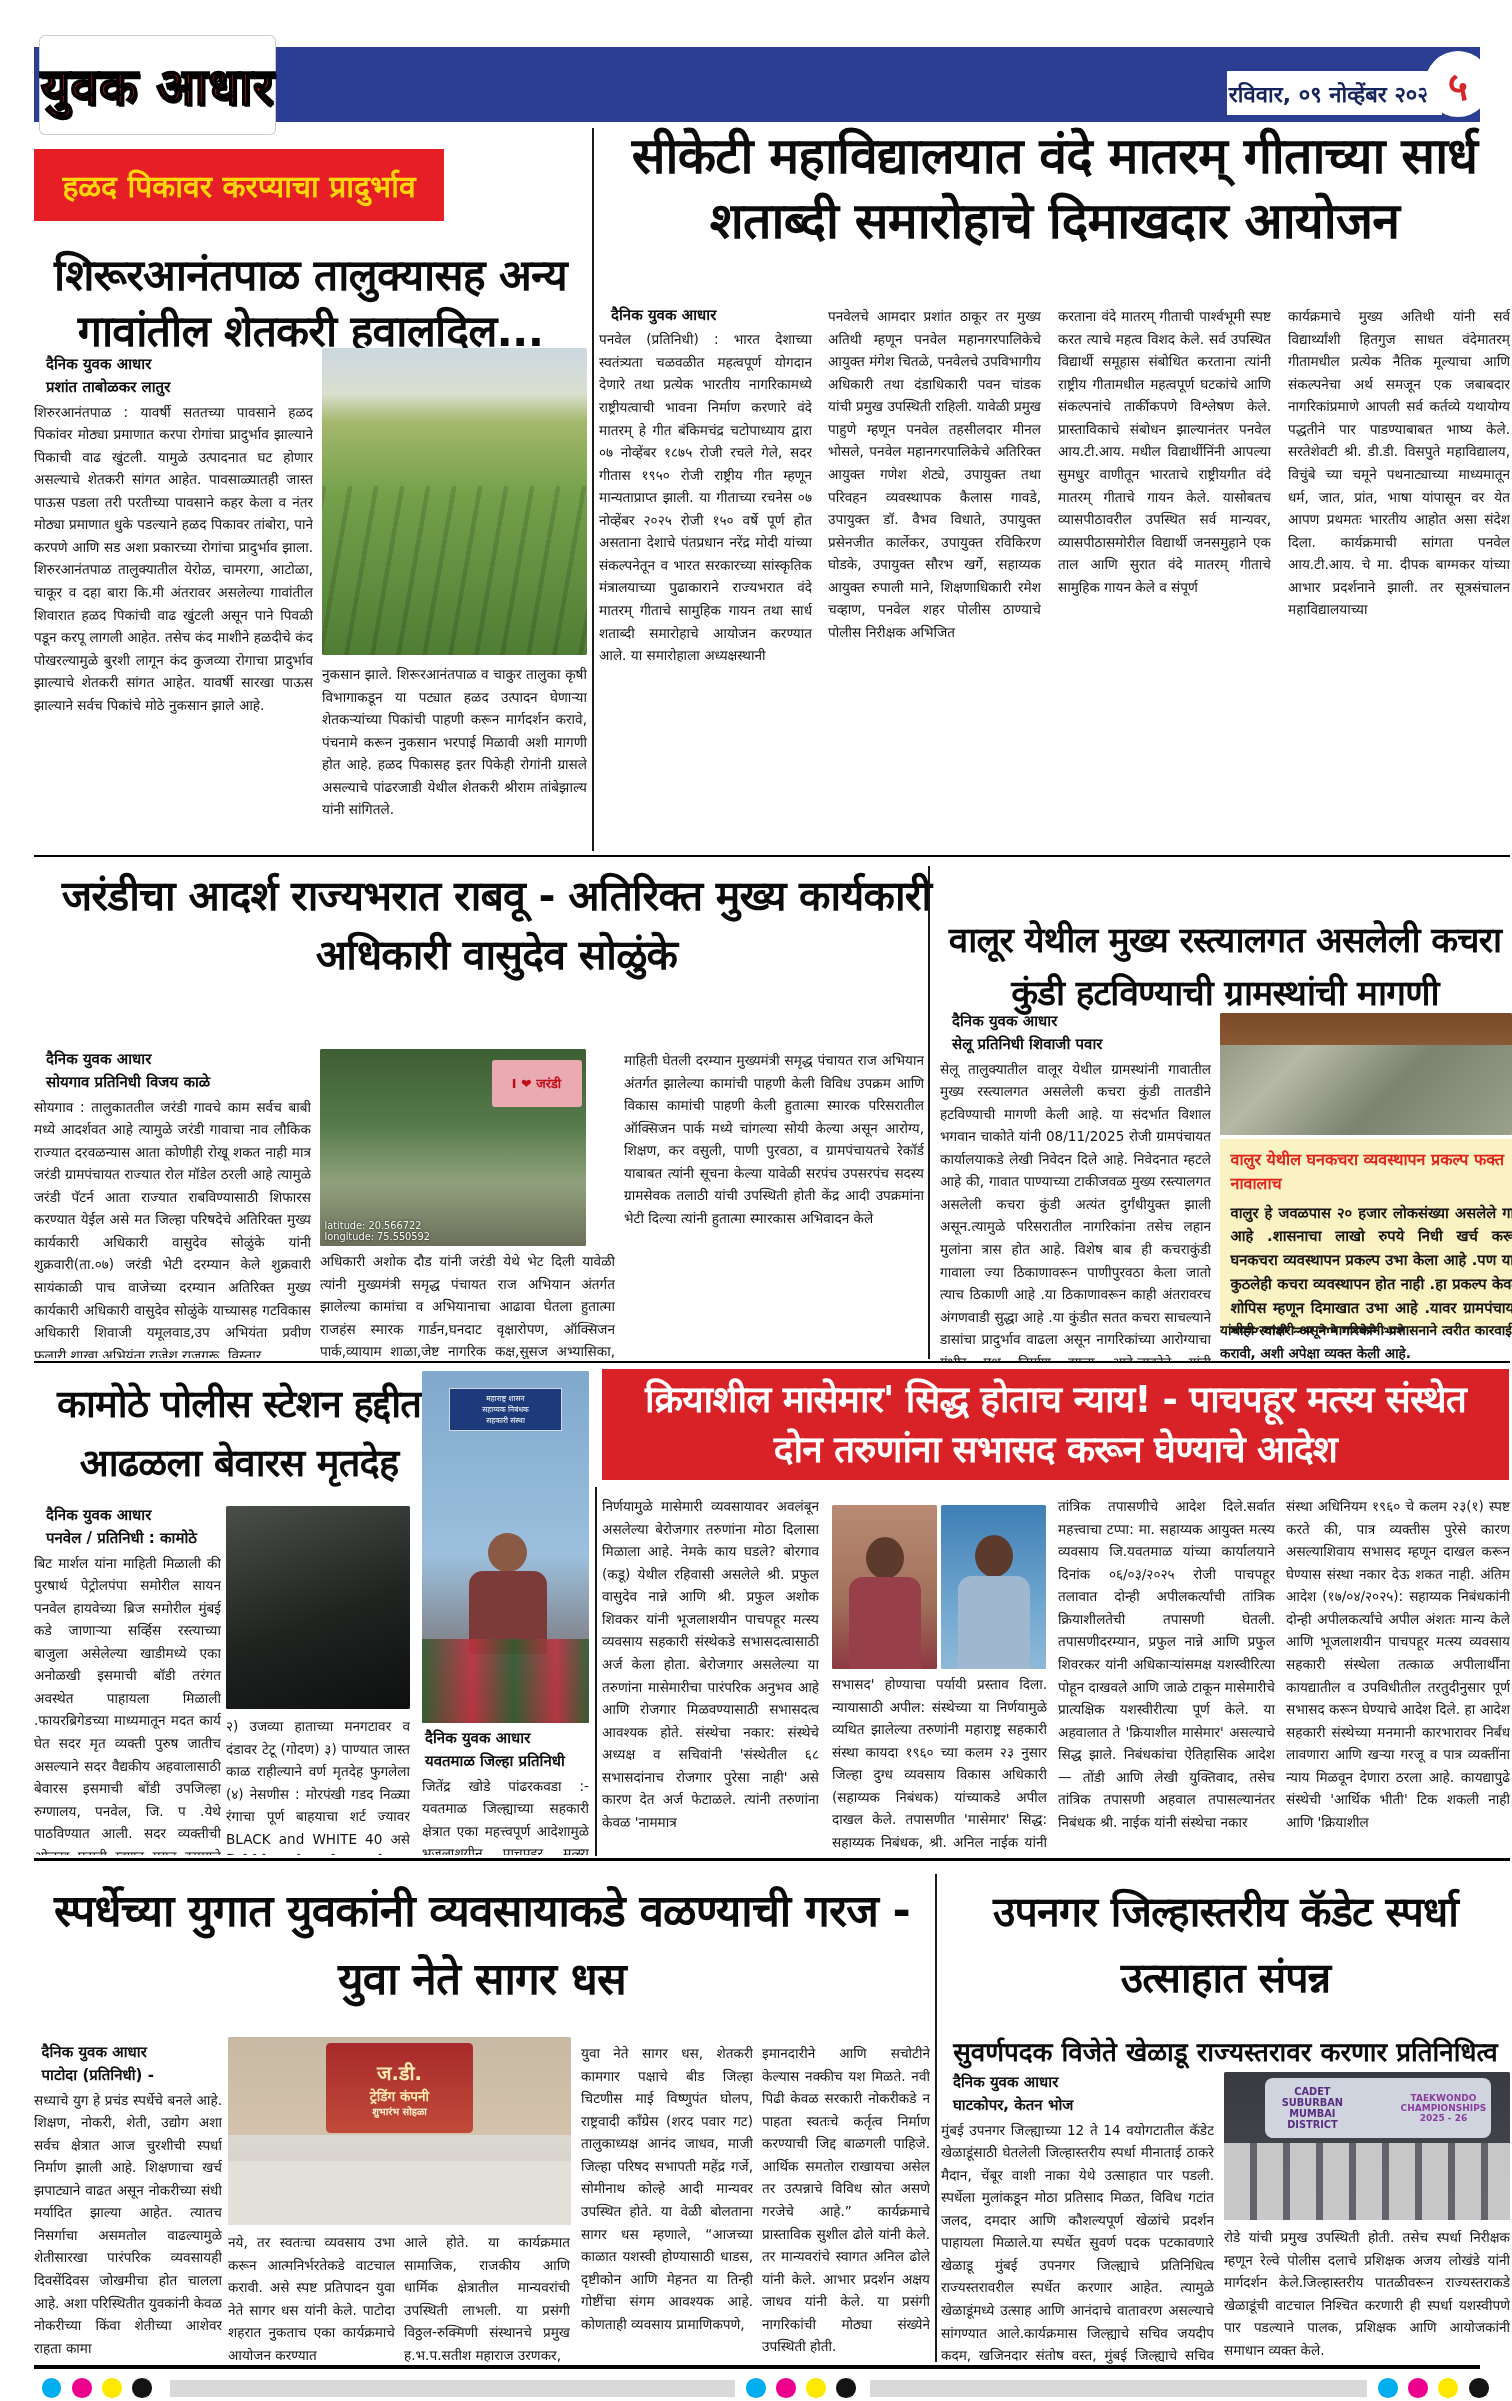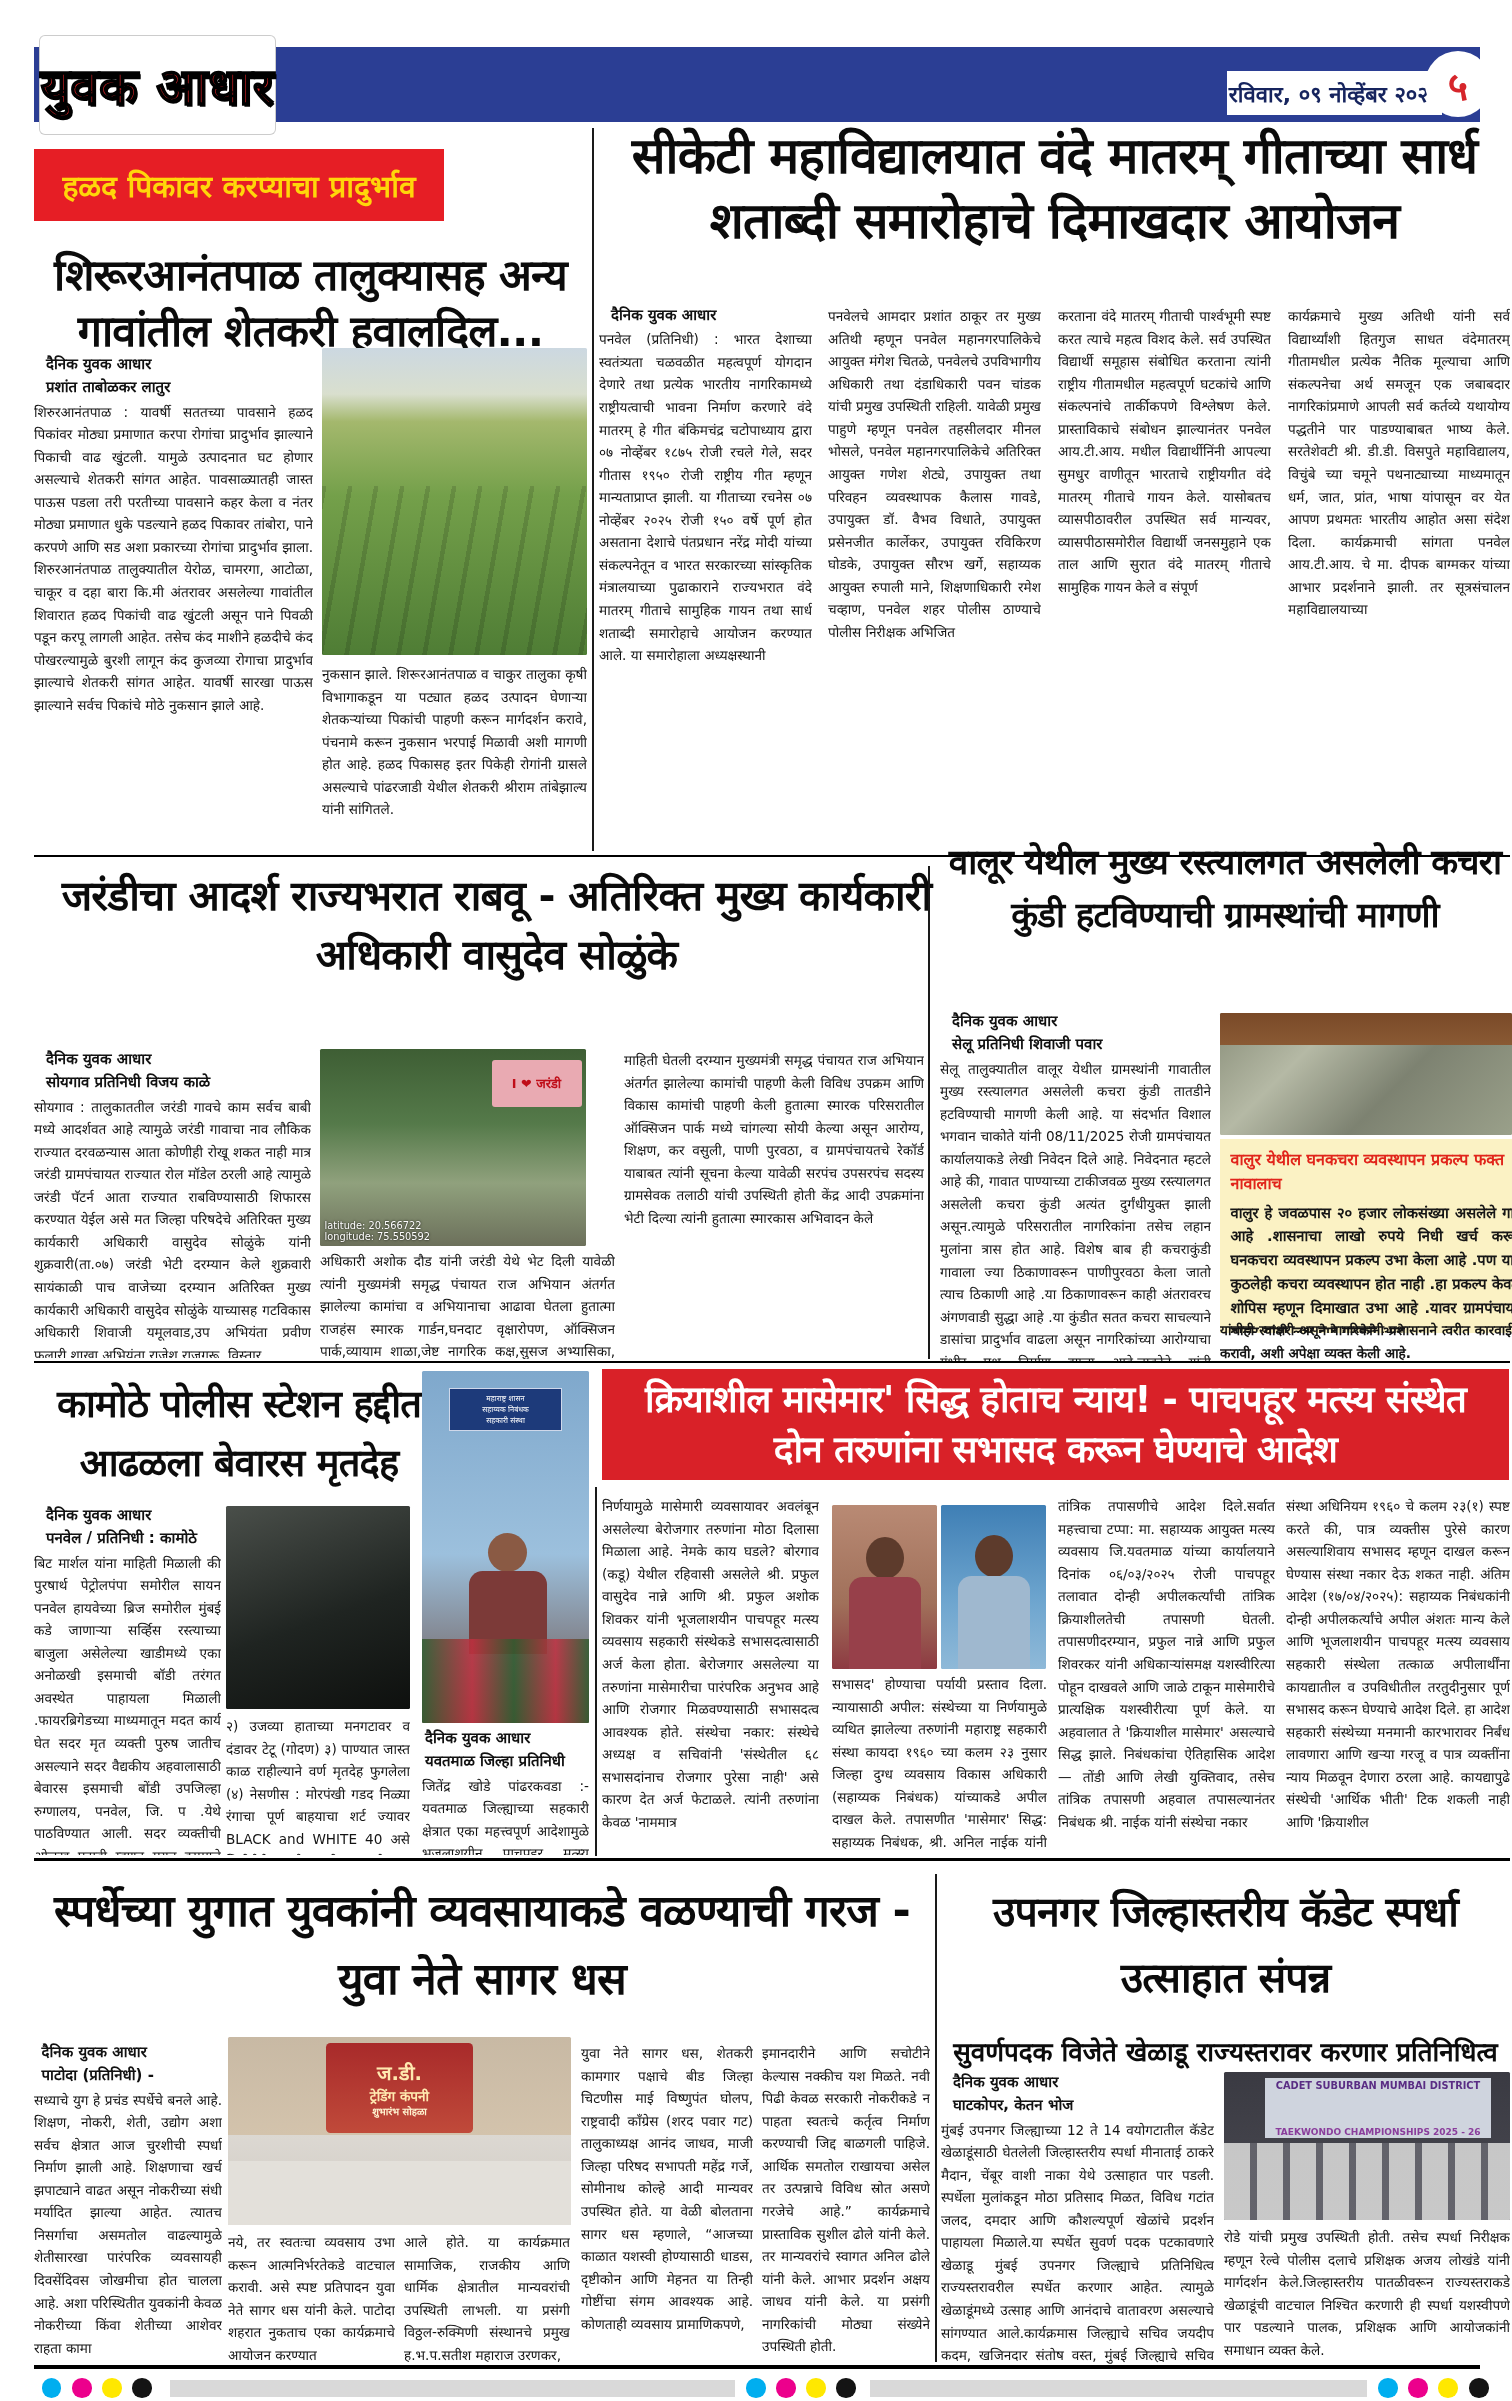--- a/index.html
+++ b/index.html
@@ -93,21 +93,21 @@
       <span style="color:#c00d18;font-weight:bold;font-size:12.8px;">I ❤ जरंडी</span>
     </div>
     <div class="overlay" style="left:4.5px;bottom:13.6px;text-shadow:0 0 2.3px #000;">latitude: 20.566722</div>
     <div class="overlay" style="left:4.5px;bottom:2.3px;text-shadow:0 0 2.3px #000;">longitude: 75.550592</div>
   </div>
   <div class="abs bodycol" style="left:320px;top:1250px;width:295px;height:109px;">अधिकारी अशोक दौड यांनी जरंडी येथे भेट दिली यावेळी त्यांनी मुख्यमंत्री समृद्ध पंचायत राज अभियान अंतर्गत झालेल्या कामांचा व अभियानाचा आढावा घेतला हुतात्मा राजहंस स्मारक गार्डन,घनदाट वृक्षारोपण, ऑक्सिजन पार्क,व्यायाम शाळा,जेष्ट नागरिक कक्ष,सुसज अभ्यासिका, स्मशानभूमी,व त्या ठिकाणच्या वृक्ष लागवड, बोलकी वृक्ष,यासह गावातील</div>
   <div class="abs bodycol" style="left:624px;top:1049px;width:300px;height:310px;">माहिती घेतली दरम्यान मुख्यमंत्री समृद्ध पंचायत राज अभियान अंतर्गत झालेल्या कामांची पाहणी केली विविध उपक्रम आणि विकास कामांची पाहणी केली हुतात्मा स्मारक परिसरातील ऑक्सिजन पार्क मध्ये चांगल्या सोयी केल्या असून आरोग्य, शिक्षण, कर वसुली, पाणी पुरवठा, व ग्रामपंचायतचे रेकॉर्ड याबाबत त्यांनी सूचना केल्या यावेळी सरपंच उपसरपंच सदस्य ग्रामसेवक तलाठी यांची उपस्थिती होती केंद्र आदी उपक्रमांना भेटी दिल्या त्यांनी हुतात्मा स्मारकास अभिवादन केले</div>
 
   <div class="abs vrule" style="left:928px;top:866px;width:1.5px;height:493px;"></div>
 
-  <div class="abs hl" style="left:940px;top:836px;width:570px;height:137px;font-size:35px;line-height:1.5;">वालूर येथील मुख्य रस्त्यालगत असलेली कचरा कुंडी हटविण्याची ग्रामस्थांची मागणी</div>
+  <div class="abs hl" style="left:940px;top:914px;width:570px;height:137px;font-size:35px;line-height:1.5;">वालूर येथील मुख्य रस्त्यालगत असलेली कचरा कुंडी हटविण्याची ग्रामस्थांची मागणी</div>
   <div class="abs bodycol" style="left:940px;top:1011px;width:271px;height:352px;">
     <div class="by">दैनिक युवक आधार</div>
     <div class="by">सेलू प्रतिनिधी शिवाजी पवार</div>
     <div class="lead">सेलू तालुक्यातील वालूर येथील ग्रामस्थांनी गावातील मुख्य रस्त्यालगत असलेली कचरा कुंडी तातडीने हटविण्याची मागणी केली आहे. या संदर्भात विशाल भगवान चाकोते यांनी 08/11/2025 रोजी ग्रामपंचायत कार्यालयाकडे लेखी निवेदन दिले आहे. निवेदनात म्हटले आहे की, गावात पाण्याच्या टाकीजवळ मुख्य रस्त्यालगत असलेली कचरा कुंडी अत्यंत दुर्गंधीयुक्त झाली असून.त्यामुळे परिसरातील नागरिकांना तसेच लहान मुलांना त्रास होत आहे. विशेष बाब ही कचराकुंडी गावाला ज्या ठिकाणावरून पाणीपुरवठा केला जातो त्याच ठिकाणी आहे .या ठिकाणावरून काही अंतरावरच अंगणवाडी सुद्धा आहे .या कुंडीत सतत कचरा साचल्याने डासांचा प्रादुर्भाव वाढला असून नागरिकांच्या आरोग्याचा गंभीर प्रश्न निर्माण झाला आहे.चाकोते यांनी ग्रामपंचायतीकडे तातडीने संबंधित कर्मचाऱ्यांना पाठवून ही कचरा कुंडी हटविण्याची मागणी केली आहे. या निवेदनावर दत्ता उत्तम शिंदे</div>
   </div>
   <div class="photo" style="left:1220px;top:1013px;width:292px;height:122px;background:linear-gradient(135deg,#8a8f7a 0%,#b5b9a5 30%,#7d8271 60%,#9aa08a 100%);">
     <div class="abs" style="left:0;top:0;width:100%;height:26%;background:linear-gradient(180deg,#7a4a28,#8a5a34);"></div>
   </div>
   <div class="abs yellowbox" style="left:1220px;top:1139px;width:292px;height:176px;">
     <div class="ybox-title">वालुर येथील घनकचरा व्यवस्थापन प्रकल्प फक्त नावालाच</div>
@@ -183,21 +183,21 @@
   <div class="abs vrule" style="left:935px;top:1874px;width:1.5px;height:488px;"></div>
 
   <div class="abs subhead" style="left:941px;top:2033px;width:569px;height:35px;font-size:26px;">सुवर्णपदक विजेते खेळाडू राज्यस्तरावर करणार प्रतिनिधित्व</div>
   <div class="abs hl" style="left:941px;top:1880px;width:569px;height:151px;font-size:41px;line-height:1.6;">उपनगर जिल्हास्तरीय कॅडेट स्पर्धा उत्साहात संपन्न</div>
   <div class="abs bodycol" style="left:941px;top:2072px;width:273px;height:292px;">
     <div class="by">दैनिक युवक आधार</div>
     <div class="by">घाटकोपर, केतन भोज</div>
     <div class="lead">मुंबई उपनगर जिल्ह्याच्या 12 ते 14 वयोगटातील कॅडेट खेळाडूंसाठी घेतलेली जिल्हास्तरीय स्पर्धा मीनाताई ठाकरे मैदान, चेंबूर वाशी नाका येथे उत्साहात पार पडली. स्पर्धेला मुलांकडून मोठा प्रतिसाद मिळत, विविध गटांत जलद, दमदार आणि कौशल्यपूर्ण खेळांचे प्रदर्शन पाहायला मिळाले.या स्पर्धेत सुवर्ण पदक पटकावणारे खेळाडू मुंबई उपनगर जिल्ह्याचे प्रतिनिधित्व राज्यस्तरावरील स्पर्धेत करणार आहेत. त्यामुळे खेळाडूंमध्ये उत्साह आणि आनंदाचे वातावरण असल्याचे सांगण्यात आले.कार्यक्रमास जिल्ह्याचे सचिव जयदीप कदम, खजिनदार संतोष वस्त, मुंबई जिल्ह्याचे सचिव विजय कांबळे, अनिल</div>
   </div>
   <div class="photo" style="left:1224px;top:2072px;width:286px;height:148px;background:linear-gradient(180deg,#3a3a42 0%,#4a4a52 100%);">
-    <div class="abs" style="left:41px;top:6px;width:226px;height:60px;background:#cfd4de;border-radius:0;display:flex;flex-direction:column;align-items:center;justify-content:center;gap:36px;">
+    <div class="abs" style="left:41px;top:6px;width:226px;height:60px;background:#cfd4de;border-radius:8px;display:flex;flex-direction:row;align-items:center;justify-content:center;gap:36px;">
       <span class="bannertxt" style="position:static;color:#5a2d84;font-size:9.8px;">CADET SUBURBAN MUMBAI DISTRICT</span>
       <span class="bannertxt" style="position:static;color:#8a3d9c;font-size:9px;">TAEKWONDO CHAMPIONSHIPS 2025 - 26</span>
     </div>
     <div class="abs" style="left:0;bottom:0;width:100%;height:52%;background:repeating-linear-gradient(90deg,#e8e8e6 0 25.6px,#6a6a72 25.6px 33px);opacity:.8;"></div>
   </div>
   <div class="abs bodycol" style="left:1224px;top:2226px;width:286px;height:137px;">रोडे यांची प्रमुख उपस्थिती होती. तसेच स्पर्धा निरीक्षक म्हणून रेल्वे पोलीस दलाचे प्रशिक्षक अजय लोखंडे यांनी मार्गदर्शन केले.जिल्हास्तरीय पातळीवरून राज्यस्तराकडे खेळाडूंची वाटचाल निश्चित करणारी ही स्पर्धा यशस्वीपणे पार पडल्याने पालक, प्रशिक्षक आणि आयोजकांनी समाधान व्यक्त केले.</div>
 
   <div class="abs rule" style="left:34px;top:2365px;width:1446px;height:3.8px;"></div>
   <div class="abs" style="left:34px;top:2378px;width:1458px;height:21px;">
     <span class="dot dot-c" style="position:absolute;left:7.5px;top:0;"></span>

